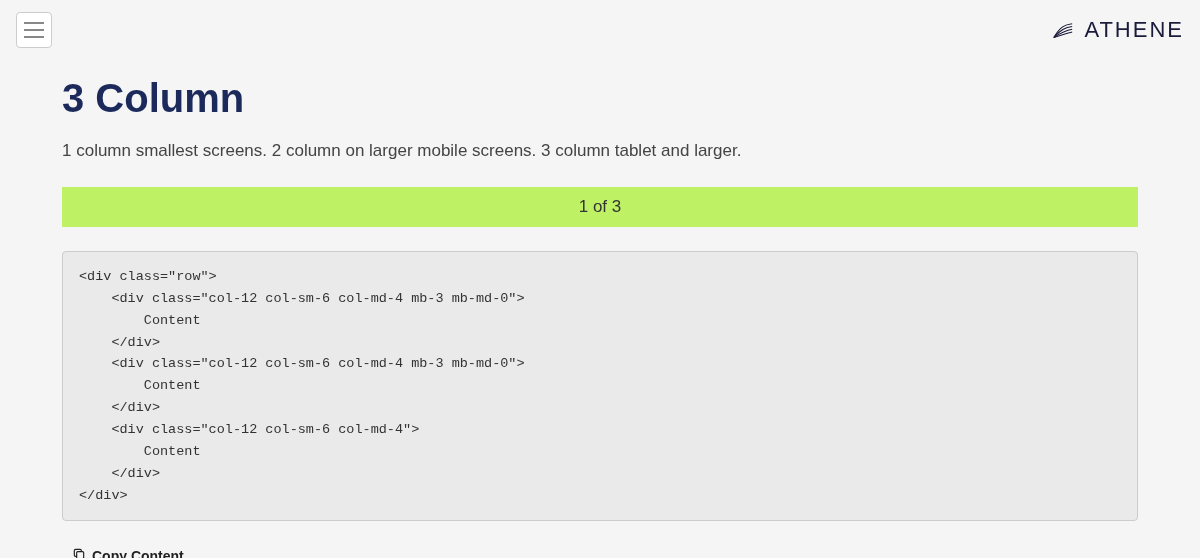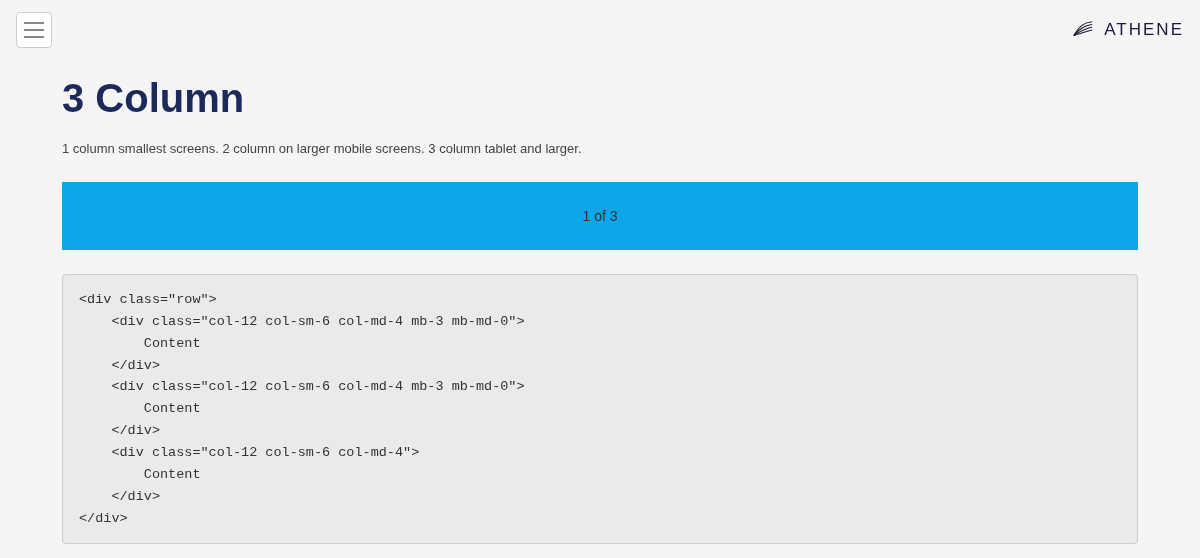--- a/index.html
+++ b/index.html
@@ -1,27 +1,27 @@
 <!DOCTYPE html>
 <html><head>
   <meta charset="utf-8">
   <style>
     * { margin: 0; padding: 0; box-sizing: border-box; }
     body { font-family: -apple-system, BlinkMacSystemFont, "Segoe UI", Helvetica, Arial, sans-serif; background: #f5f5f5; color: #333; width: 1200px; height: 558px; overflow: hidden; }
     .header { display: flex; justify-content: space-between; align-items: center; padding: 12px 16px; }
     .hamburger { width: 36px; height: 36px; border: 1px solid #ccc; border-radius: 4px; display: flex; flex-direction: column; justify-content: center; align-items: center; gap: 5px; background: #fff; cursor: pointer; }
     .hamburger span { display: block; width: 20px; height: 2px; background: #888; }
-    .logo { font-size: 17px; letter-spacing: 2px; color: #1a1a3a; font-weight: 400; display: flex; align-items: center; gap: 10px; }
+    .logo { font-size: 22px; letter-spacing: 2px; color: #1a1a3a; font-weight: 400; display: flex; align-items: flex-end; gap: 10px; }
     .logo-mark { display: inline-flex; }
     .logo-mark svg { width: 22px; height: 22px; }
     .container { padding: 16px 62px 20px 62px; }
     .title { font-size: 40px; font-weight: 600; color: #1b2a5b; margin-bottom: 20px; }
-    .subtitle { font-size: 13px; color: #444; margin-bottom: 26px; font-weight: 400; }
+    .subtitle { font-size: 17px; color: #444; margin-bottom: 26px; font-weight: 400; }
     .row { display: flex; gap: 28px; margin-bottom: 24px; }
-    .col { flex: 1; background: #0ea5e9; text-align: center; padding: 26px 0; font-size: 14px; color: #333; }
+    .col { flex: 1; background: #bef264; text-align: center; padding: 10px 0; font-size: 17px; color: #333; }
     .code-block { background: #eaeaea; border: 1px solid #ccc; border-radius: 4px; padding: 14px 16px; font-family: "SFMono-Regular", Consolas, "Liberation Mono", Menlo, monospace; font-size: 13.5px; line-height: 1.62; color: #333; white-space: pre; overflow: auto; margin-bottom: 22px; }
     .copy-btn { display: inline-flex; align-items: center; gap: 6px; font-size: 14px; font-weight: 600; color: #222; background: none; border: none; cursor: pointer; padding: 4px 2px; margin-left: 8px; }
     .copy-btn svg { width: 14px; height: 14px; }
   </style>
 </head>
 <body>
 
 <div class="header">
   <button class="hamburger">
     <span></span>

